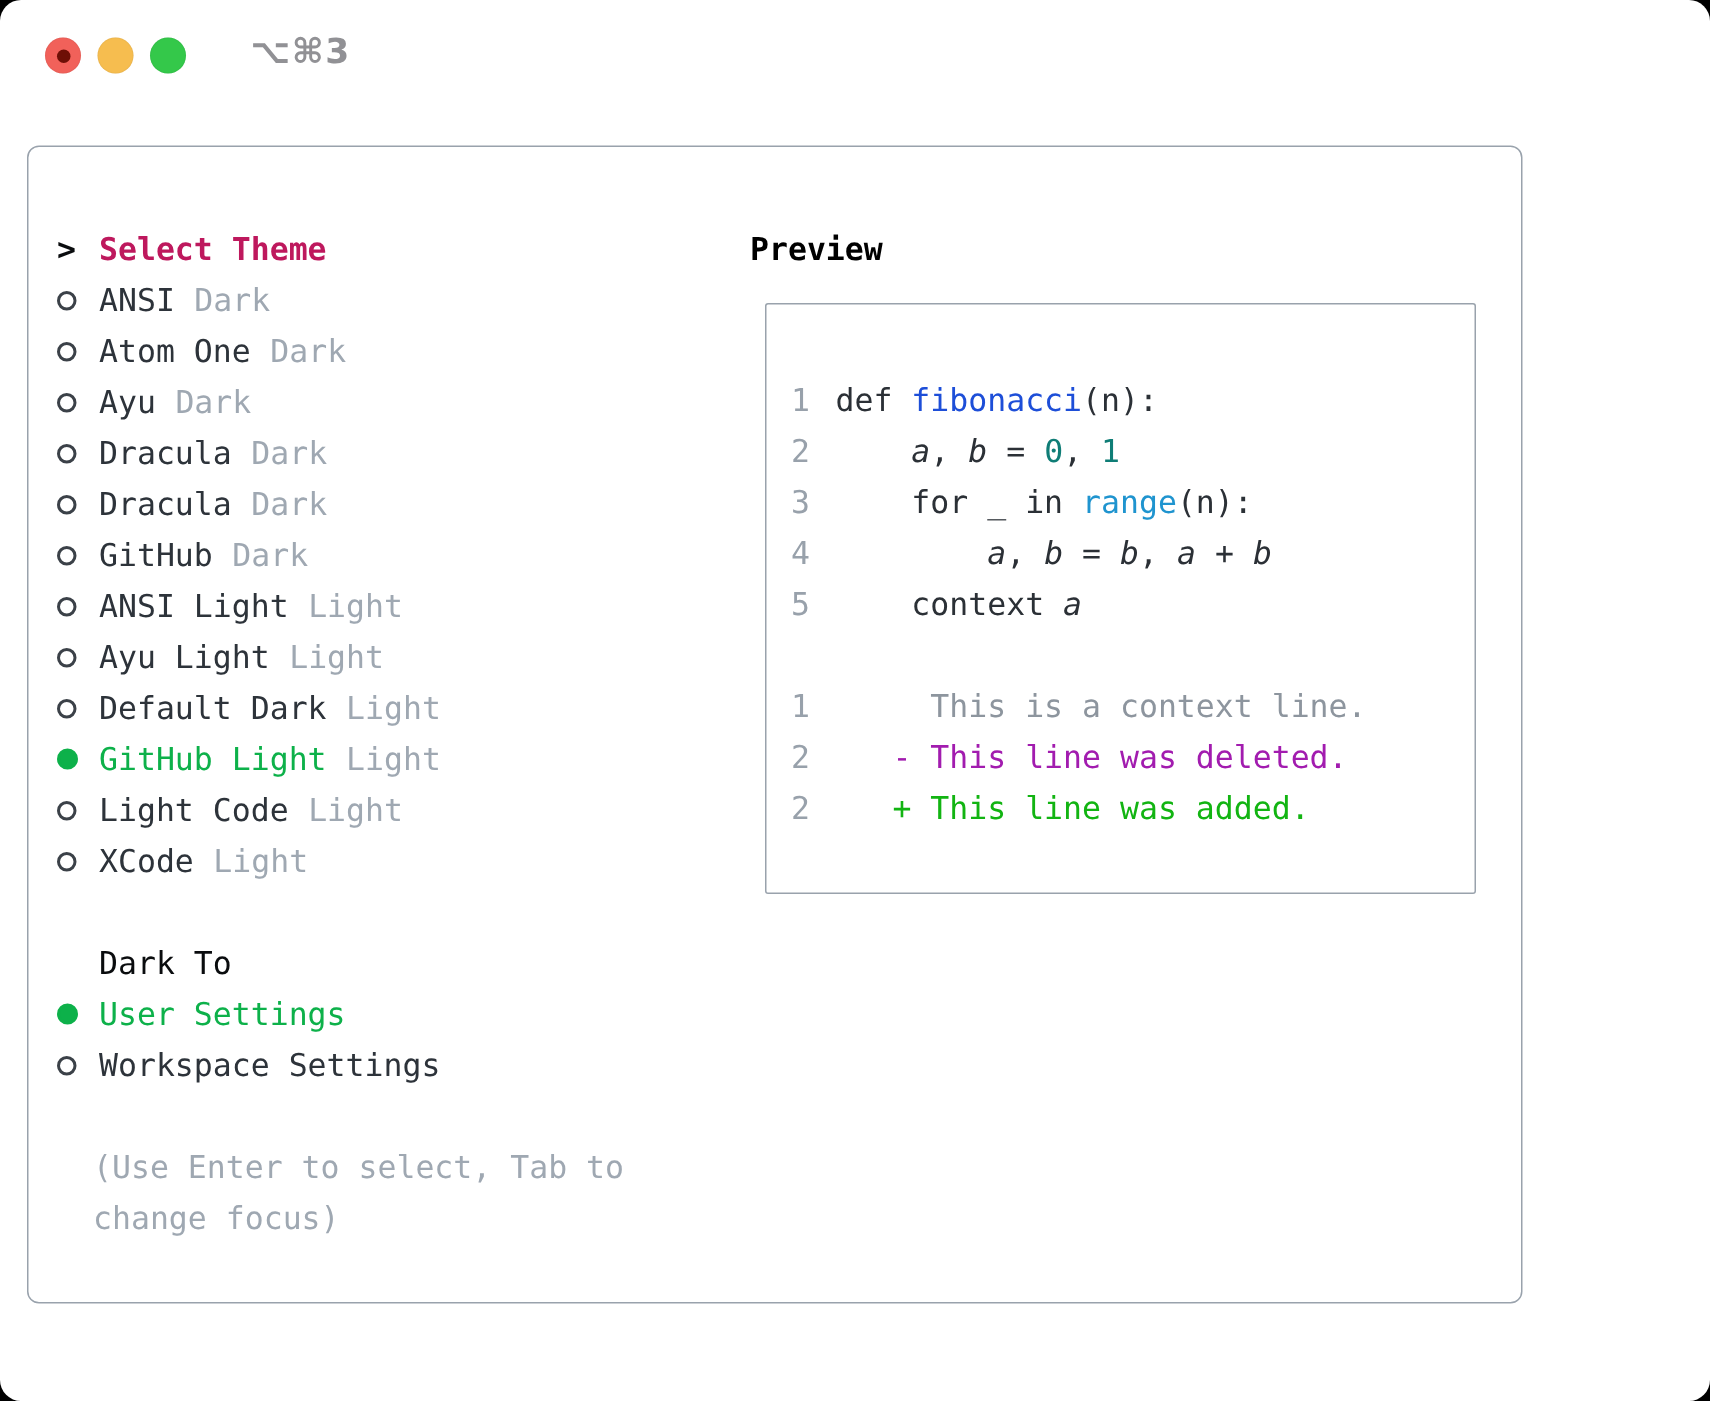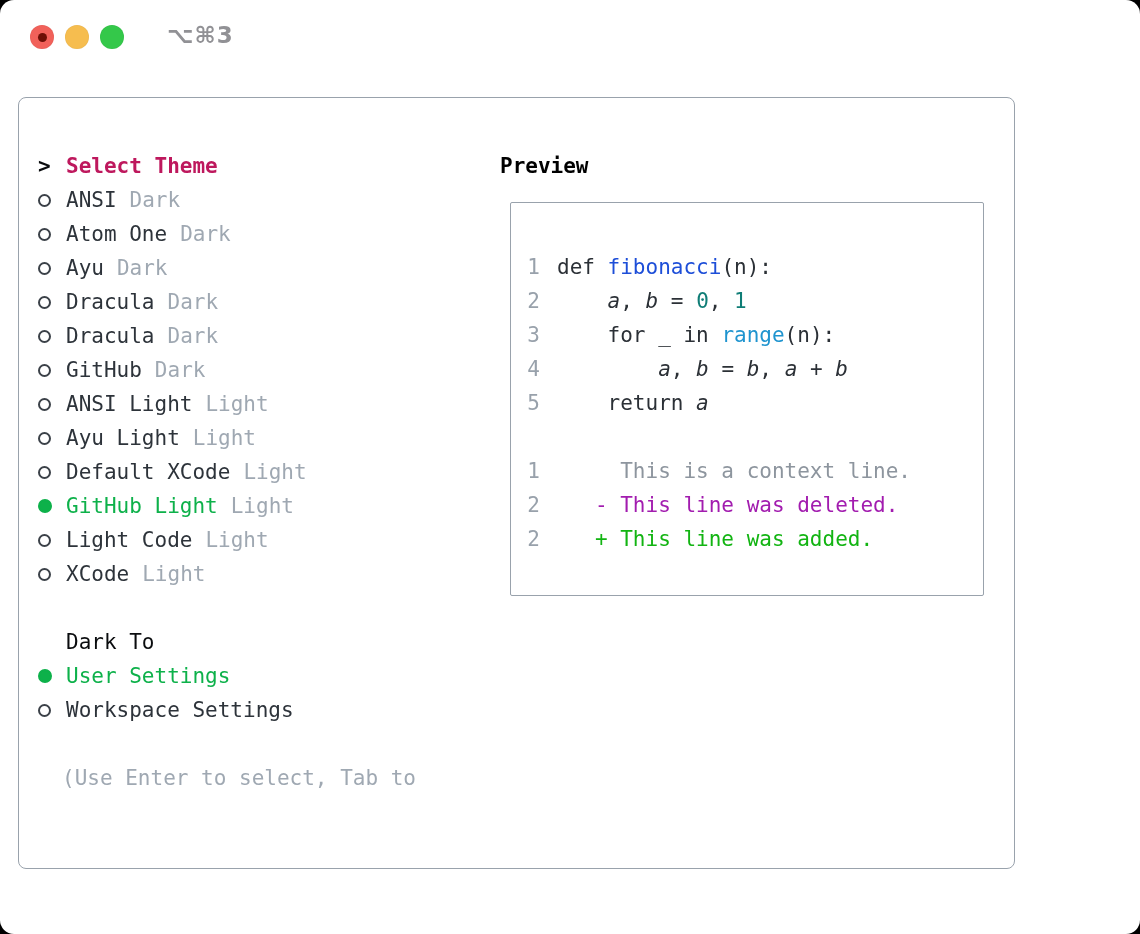--- a/index.html
+++ b/index.html
@@ -120,21 +120,21 @@
         <span class="t-name">ANSI Light</span>
         <span class="t-var">Light</span>
       </div>
       <div class="row">
         <span class="marker"><span class="radio"></span></span>
         <span class="t-name">Ayu Light</span>
         <span class="t-var">Light</span>
       </div>
       <div class="row">
         <span class="marker"><span class="radio"></span></span>
-        <span class="t-name">Default XCode</span>
+        <span class="t-name">Default Dark</span>
         <span class="t-var">Light</span>
       </div>
       <div class="row">
         <span class="marker"><span class="radio on"></span></span>
         <span class="t-name sel">GitHub Light</span>
         <span class="t-var">Light</span>
       </div>
       <div class="row">
         <span class="marker"><span class="radio"></span></span>
         <span class="t-name">Light Code</span>
@@ -157,20 +157,21 @@
         <span class="t-name sel">User Settings</span>
       </div>
       <div class="row">
         <span class="marker"><span class="radio"></span></span>
         <span class="t-name">Workspace Settings</span>
       </div>
 
       <div class="spacer"></div>
 
       <div class="hint">(Use Enter to select, Tab to</div>
+      <div class="hint">change focus)</div>
     </div>
 
     <div class="preview-hdr">Preview</div>
 
     <div class="preview-box">
       <div class="cline">
         <span class="gut">1</span>
         <span class="seg">def </span><span class="seg red">fibonacci</span><span class="seg">(n):</span>
       </div>
       <div class="cline">
@@ -180,21 +181,21 @@
       <div class="cline">
         <span class="gut">3</span>
         <span class="seg">    for _ in </span><span class="seg blue">range</span><span class="seg">(n):</span>
       </div>
       <div class="cline">
         <span class="gut">4</span>
         <span class="seg">        </span><span class="seg it">a</span><span class="seg">, </span><span class="seg it">b</span><span class="seg"> = </span><span class="seg it">b</span><span class="seg">, </span><span class="seg it">a</span><span class="seg"> + </span><span class="seg it">b</span>
       </div>
       <div class="cline">
         <span class="gut">5</span>
-        <span class="seg">    return </span><span class="seg it">a</span>
+        <span class="seg">    context </span><span class="seg it">a</span>
       </div>
 
       <div class="spacer"></div>
 
       <div class="cline">
         <span class="gut">1</span>
         <span class="dtext ctx">     This is a context line.</span>
       </div>
       <div class="cline">
         <span class="gut">2</span>

